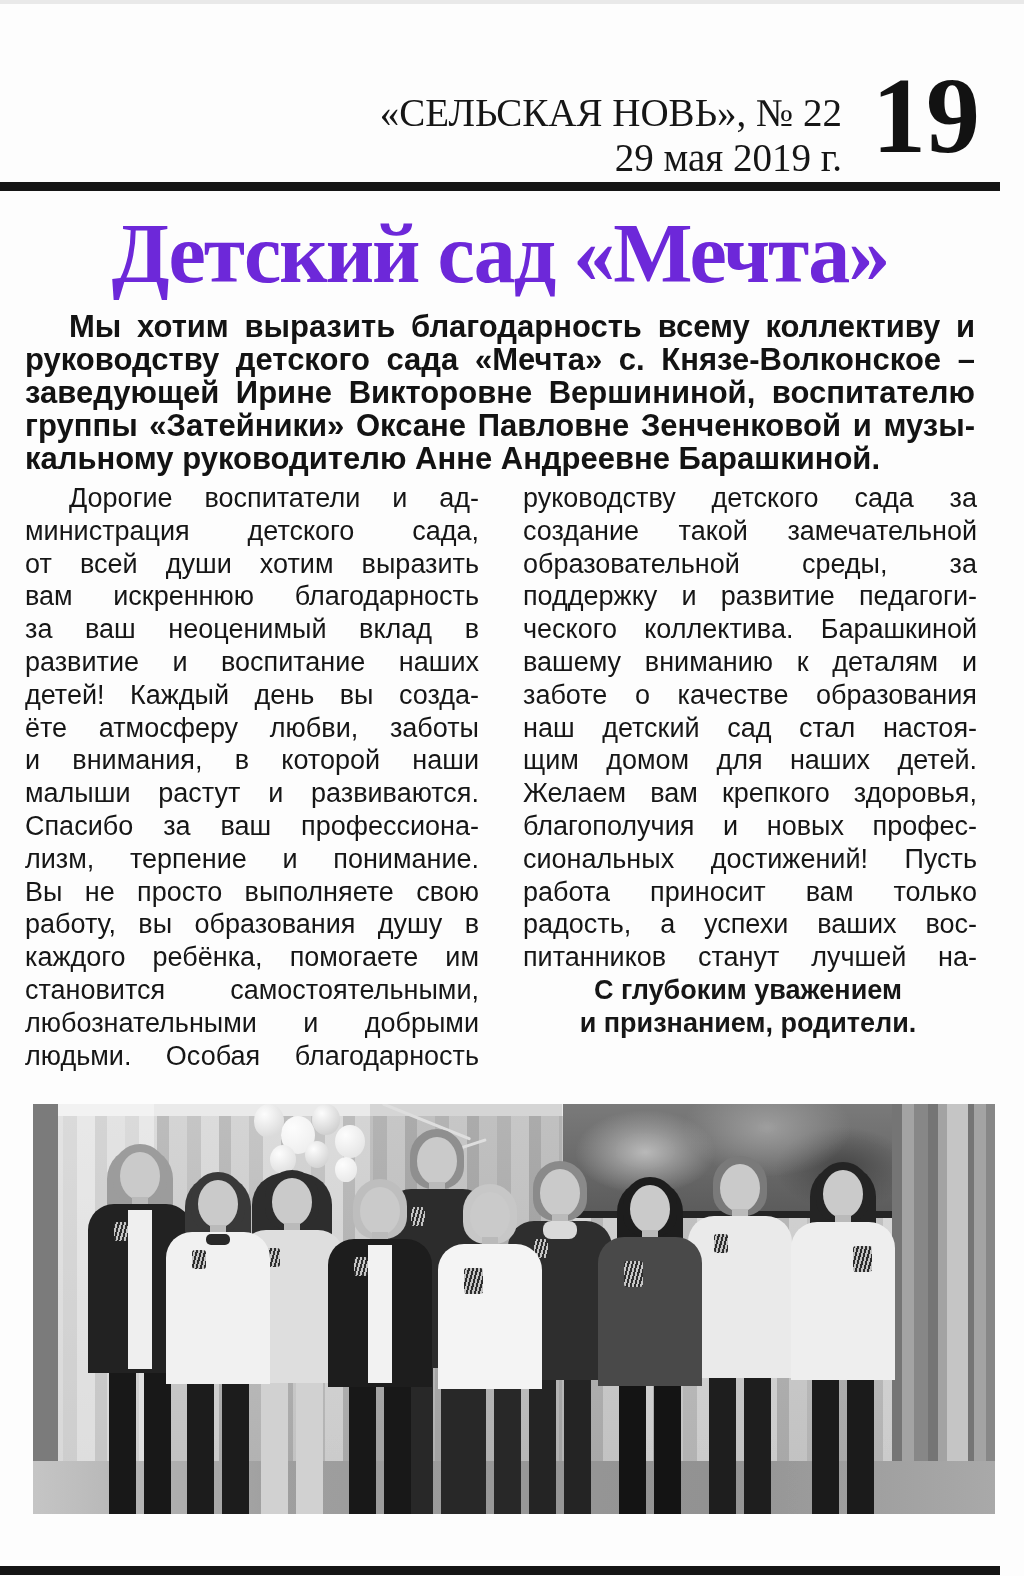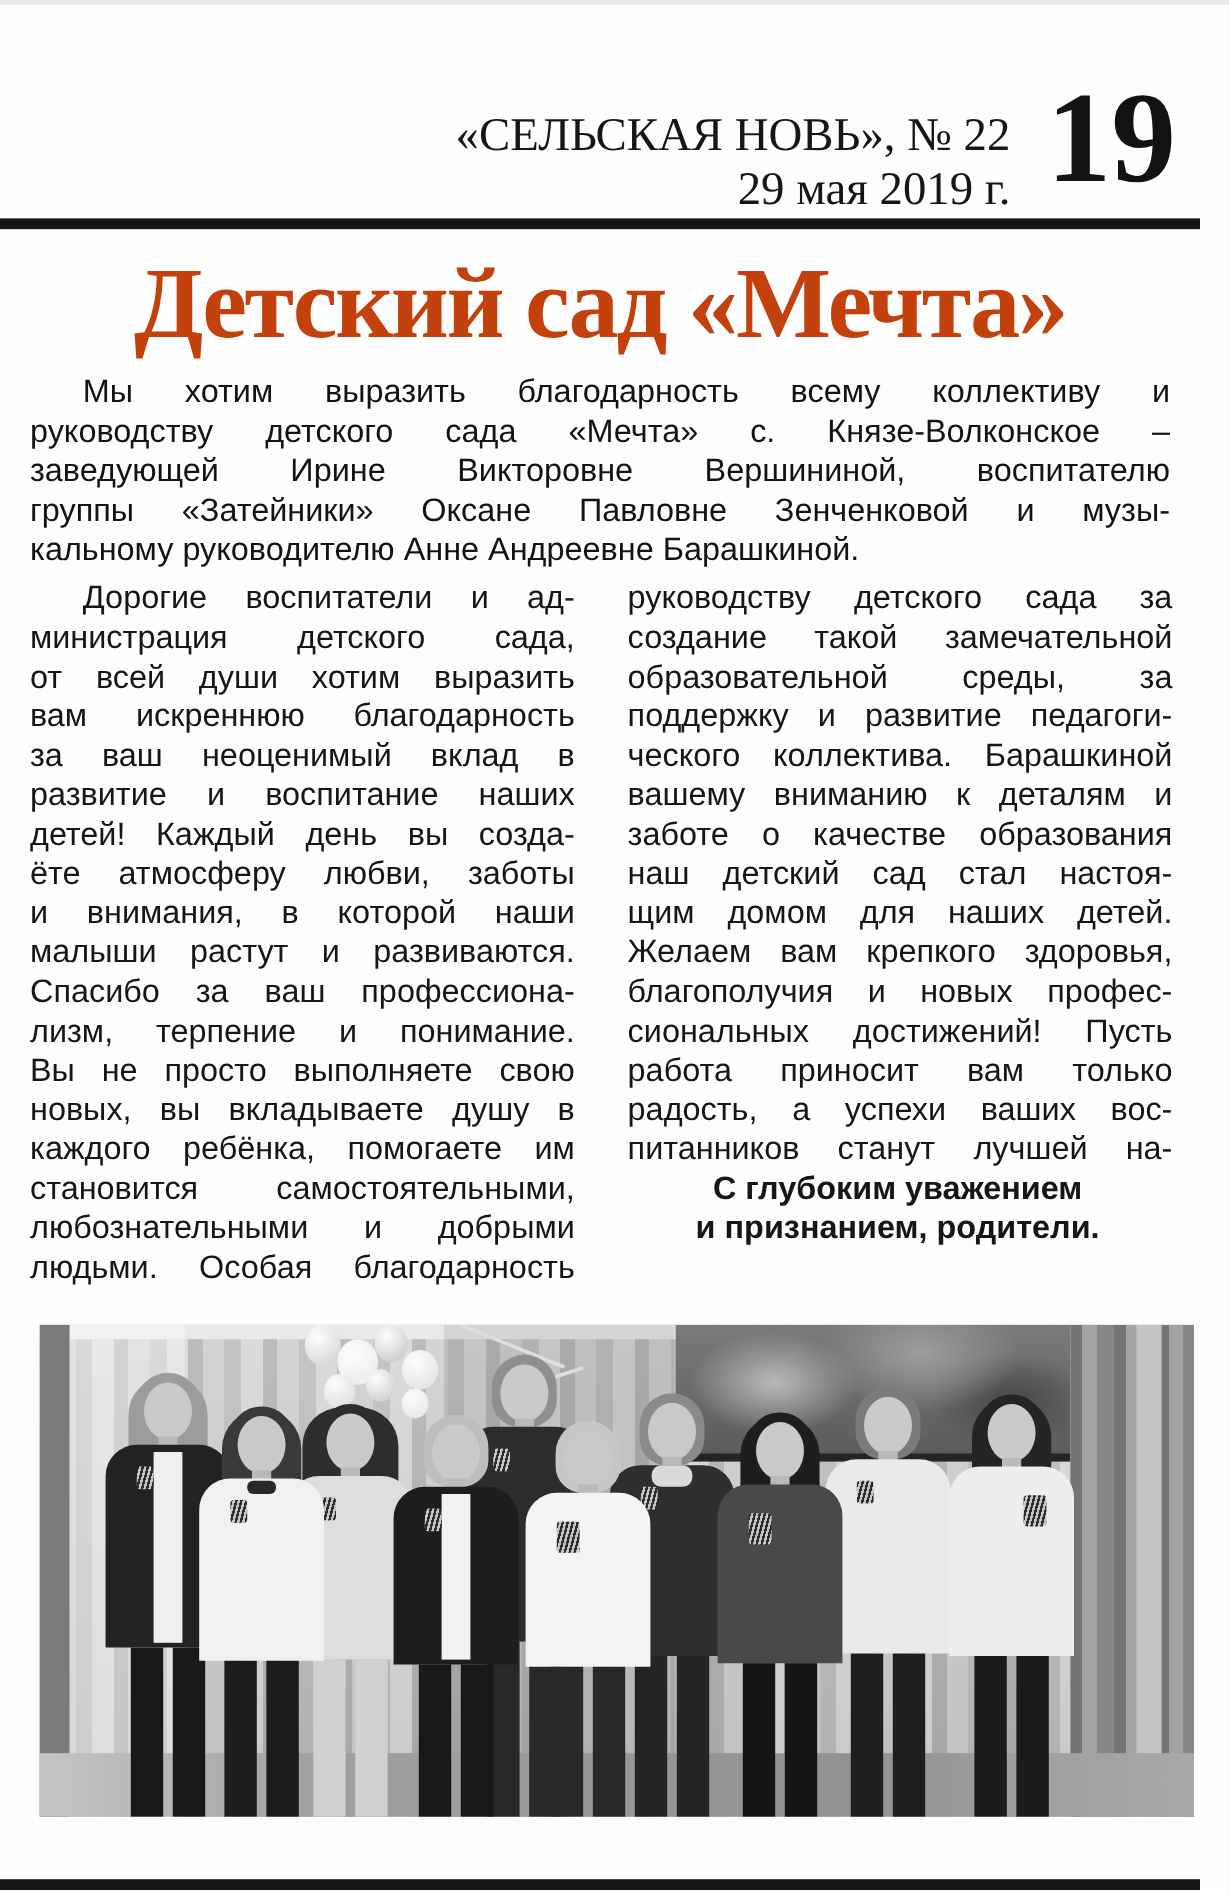--- a/index.html
+++ b/index.html
@@ -11,23 +11,23 @@
             font-family:"Liberation Serif",serif;font-size:39px;line-height:45px;color:#161616;}
   .pagenum{position:absolute;top:56px;right:44px;font-family:"Liberation Serif",serif;
            font-weight:bold;font-size:108px;line-height:112px;color:#121212;}
   .rule{position:absolute;left:0;width:1000px;height:9px;background:#151515;}
   .rule.top{top:178px;}
   .rule.bottom{top:1562px;}
 
   
   .title{position:absolute;top:204px;left:0;width:1000px;text-align:center;
          font-family:"Liberation Serif",serif;font-weight:bold;font-size:84px;line-height:92px;
-         letter-spacing:-2px;color:#c2410c;}
-  .lead{position:absolute;top:306px;left:25px;width:950px;font-weight:normal;
-        font-size:27px;line-height:33px;color:#131313;}
+         letter-spacing:-2px;color:#6d28d9;}
+  .lead{position:absolute;top:306px;left:25px;width:950px;font-weight:bold;
+        font-size:31px;line-height:33px;color:#131313;}
   .cols{position:absolute;top:478px;left:25px;width:952px;display:flex;gap:44px;}
   .col{width:454px;font-size:27px;line-height:32.8px;color:#161616;}
   .tline{text-align:justify;text-align-last:justify;}
   .tline.indent{text-indent:44px;}
   .tline.flush{text-align-last:left;}
   .signature{font-weight:bold;text-align:center;padding-right:4px;}
 
   
   .photo{position:absolute;top:1100px;left:33px;width:962px;height:410px;overflow:hidden;
          background:#bdbdbd;filter:grayscale(1) contrast(1.02);}
@@ -89,21 +89,21 @@
           <div class="tline">вам искреннюю благодарность</div>
           <div class="tline">за ваш неоценимый вклад в</div>
           <div class="tline">развитие и воспитание наших</div>
           <div class="tline">детей! Каждый день вы созда-</div>
           <div class="tline">ёте атмосферу любви, заботы</div>
           <div class="tline">и внимания, в которой наши</div>
           <div class="tline">малыши растут и развиваются.</div>
           <div class="tline">Спасибо за ваш профессиона-</div>
           <div class="tline">лизм, терпение и понимание.</div>
           <div class="tline">Вы не просто выполняете свою</div>
-          <div class="tline">новых, вы вкладываете душу в</div>
+          <div class="tline">работу, вы образования душу в</div>
           <div class="tline">каждого ребёнка, помогаете им</div>
           <div class="tline">становится самостоятельными,</div>
           <div class="tline">любознательными и добрыми</div>
           <div class="tline">людьми. Особая благодарность</div>
         </div>
       <div class="col">
         <div>
             <div class="tline">руководству детского сада за</div>
             <div class="tline">создание такой замечательной</div>
             <div class="tline">образовательной среды, за</div>

